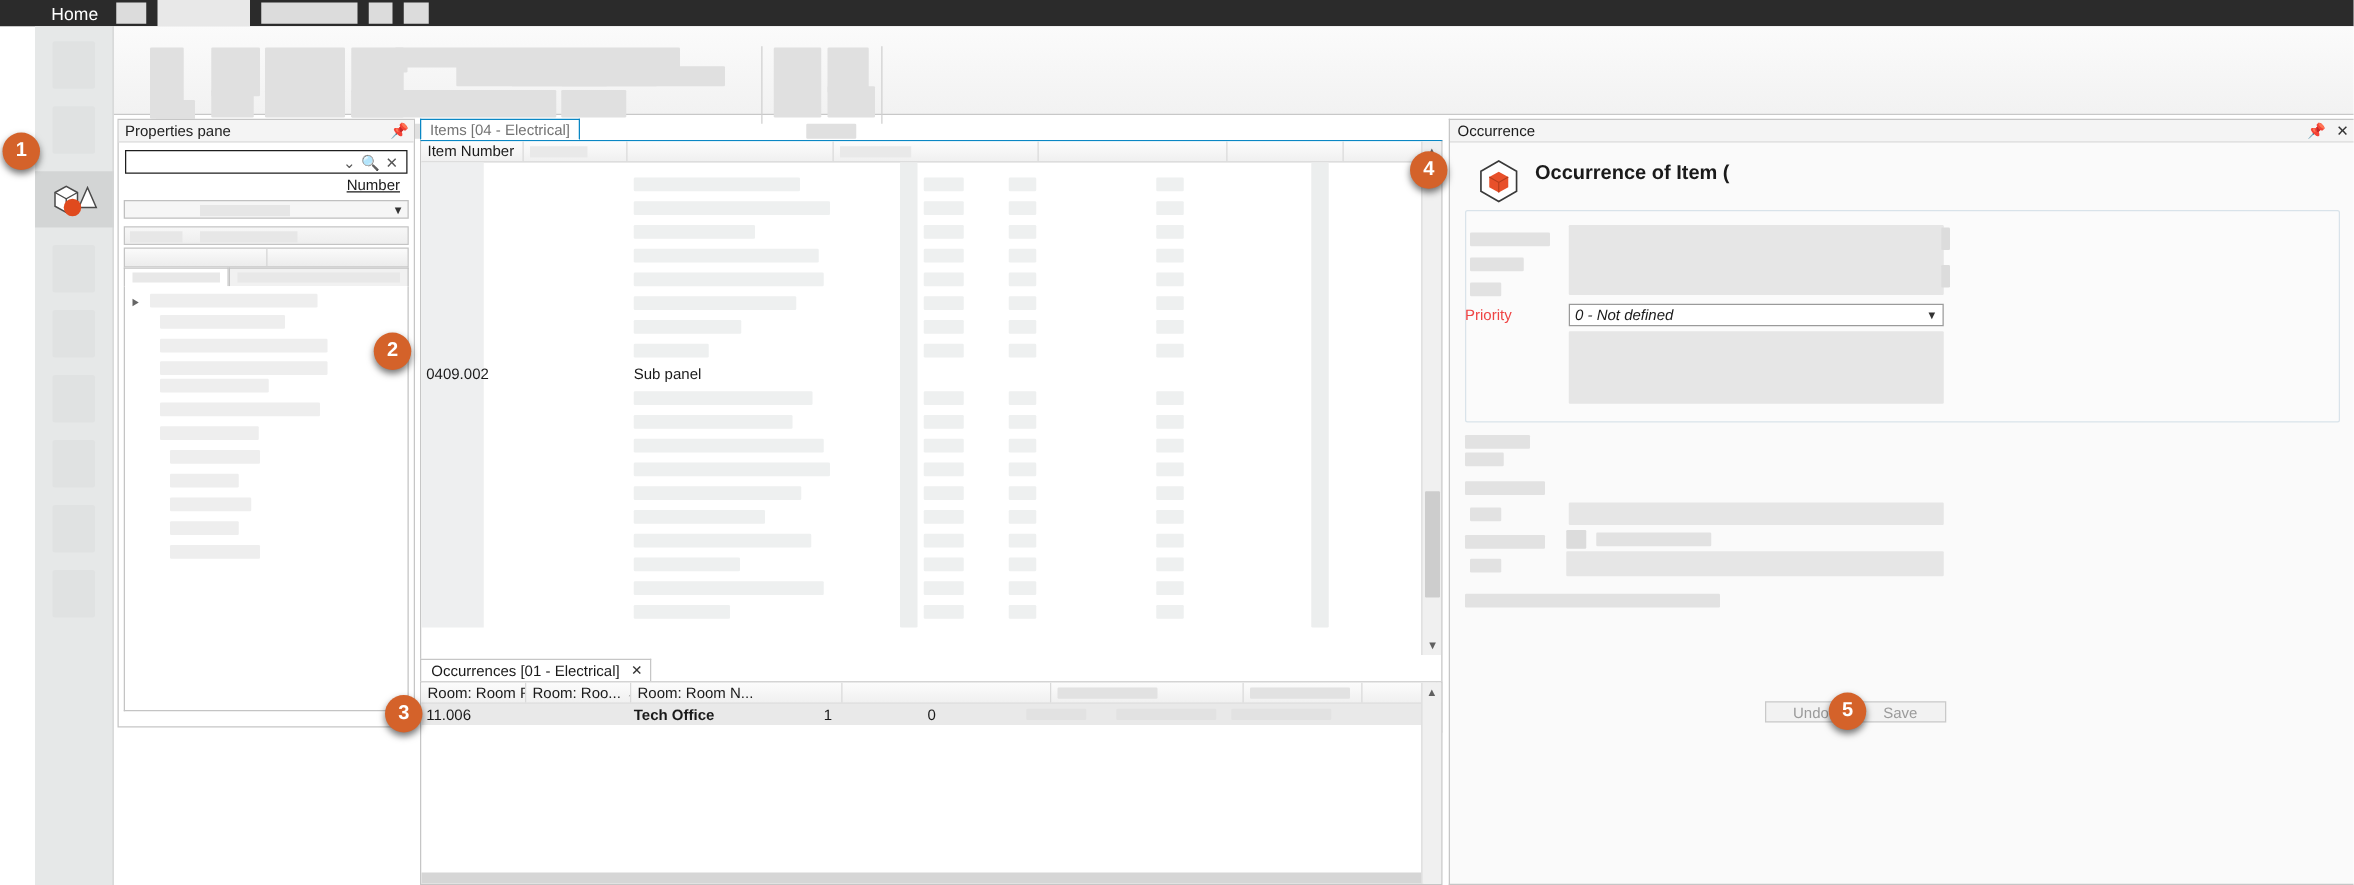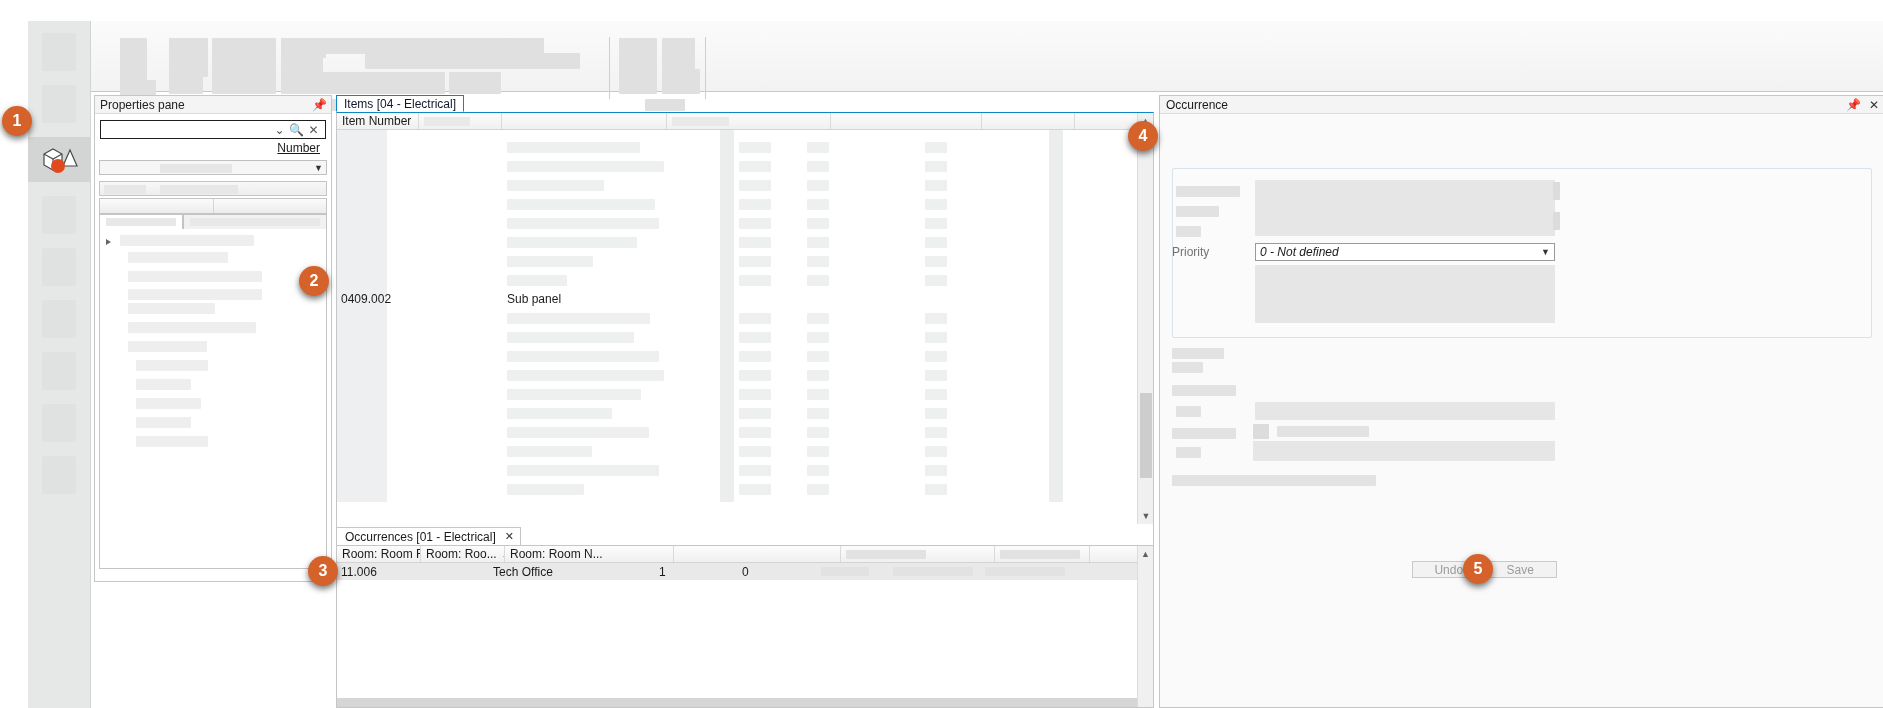--- a/index.html
+++ b/index.html
@@ -104,21 +104,21 @@
   .tri { position: absolute; left: 6px; top: 10px; width: 0; height: 0;
          border-left: 5px solid #666; border-top: 3px solid transparent; border-bottom: 3px solid transparent; }
   .tr-ph { position: absolute; height: 11px; background: #eeeeee; border-radius: 1px; }
 
   
   .items-panel { position: absolute; left: 336px; top: 95px; width: 818px; height: 428px; }
   .tabstrip { height: 17px; display: flex; align-items: flex-end; }
   .doc-tab {
     height: 17px; border: 1px solid #0a87c4; border-bottom: 1px solid #fff;
     background: #ffffff; padding: 0 7px; display: flex; align-items: center;
-    font-size: 12px; color: #0f172a;
+    font-size: 12px; color: #737373;
   }
   .grid-box { height: 474px; border: 1px solid #c6c6c6; border-top: 1px solid #0a87c4; background: #fff; position: relative; overflow: hidden; }
   .grid-head { height: 17px; background: linear-gradient(#fcfcfc,#f0f0f0); border-bottom: 1px solid #d4d4d4; display: flex; }
   .gh-cell { border-right: 1px solid #dadada; display: flex; align-items: center; padding-left: 5px; font-size: 12px; color: #1a1a1a; position: relative; }
   .gh-cell .ph { height: 9px; background: #e9e9e9; }
   .grid-body { position: relative; height: 372px; }
   .sel-col { position: absolute; left: 0; top: 0; width: 50px; height: 372px; background: #eeeff0; }
   .cell-ph { position: absolute; height: 11px; background: #eef0f0; border-radius: 1px; }
   .row-text { position: absolute; font-size: 12px; color: #1a1a1a; white-space: nowrap; }
   .vbar {
@@ -163,21 +163,21 @@
   .props-title-row { display: flex; align-items: flex-start; padding: 12px 0 0 20px; }
   .cube-ico { width: 38px; height: 38px; flex: none; }
   .props-title {
     font-size: 16px; font-weight: bold; color: #1a1a1a; margin-left: 10px; padding-top: 4px;
   }
   .pb { background: #e2e2e2; border-radius: 1px; }
   .prop-group {
     position: absolute; left: 1172px; top: 168px; width: 700px; height: 170px;
     border: 1px solid #d9e3ea; border-radius: 2px; background: #fbfbfb;
   }
-  .prio-label { position: absolute; left: 1172px; top: 245px; font-size: 12px; color: #737373; }
+  .prio-label { position: absolute; left: 1172px; top: 245px; font-size: 12px; color: #ef4444; }
   .prio-select {
     position: absolute; left: 1255px; top: 243px; width: 300px; height: 18px;
     border: 1px solid #9a9a9a; background: #fff; font-size: 12px;
     display: flex; align-items: center; padding: 0 4px; color: #1a1a1a;
   }
   .prio-select .caret { margin-left: auto; font-size: 9px; color: #333; }
 
   .btn-bar { position: absolute; left: 1412px; top: 561px; width: 145px; height: 17px;
              border: 1px solid #c9c9c9; background: #f2f2f2; display: flex; }
   .bbtn { flex: 1; display: flex; align-items: center; justify-content: center;
@@ -190,20 +190,28 @@
     display: flex; align-items: center; justify-content: center;
     box-shadow: 0 3px 6px rgba(0,0,0,.55);
     z-index: 40;
   }
 </style>
 </head>
 <body>
 
 <div class="app">
 
+  <div class="titlebar">
+    <span class="title-home">Home</span>
+    <div class="tabblock" style="width:24px"></div>
+    <div class="tabblock sel" style="width:74px"></div>
+    <div class="tabblock" style="width:77px"></div>
+    <div class="tabblock" style="width:19px"></div>
+    <div class="tabblock" style="width:20px"></div>
+  </div>
 
   <div class="ribbon">
     <div class="rb" style="left:29px;  top:17px; width:27px; height:57px;"></div>
     <div class="rb" style="left:34px;  top:59px; width:31px; height:16px;"></div>
     <div class="rb" style="left:78px;  top:17px; width:39px; height:39px;"></div>
     <div class="rb" style="left:78px;  top:51px; width:34px; height:22px;"></div>
     <div class="rb" style="left:121px; top:17px; width:64px; height:39px;"></div>
     <div class="rb" style="left:121px; top:51px; width:64px; height:22px;"></div>
     <div class="rb" style="left:190px; top:17px; width:42px; height:56px;"></div>
     <div class="rb" style="left:225px; top:17px; width:228px; height:16px;"></div>
@@ -450,21 +458,21 @@
             <div class="pb" style="width:80px;height:9px;"></div>
           </div>
         <div class="oh-cell" style="width:95px">
             <div class="pb" style="width:80px;height:9px;"></div>
           </div>
         <div class="oh-cell" style="width:60px"></div>
       </div>
 
       <div class="occ-row">
         <span style="position:absolute;left:4px;">11.006</span>
-        <span style="position:absolute;left:156px;">Tech Office</span>
+        <span style="position:absolute;left:170px;font-weight:bold;">Tech Office</span>
         <span style="position:absolute;left:322px;">1</span>
         <span style="position:absolute;left:405px;">0</span>
         <div class="pb" style="position:absolute;left:484px;top:4px;width:48px;height:9px;"></div>
         <div class="pb" style="position:absolute;left:556px;top:4px;width:80px;height:9px;"></div>
         <div class="pb" style="position:absolute;left:648px;top:4px;width:80px;height:9px;"></div>
       </div>
 
       <div class="occ-hbar"></div>
 
       <div class="vbar" style="height:163px;">
@@ -473,20 +481,31 @@
     </div>
   </div>
 
   <div class="props">
     <div class="props-head">
       <span class="ttl">Occurrence</span>
       <span class="pin-icon" style="margin-right:8px">📌</span>
       <span class="pin-icon">✕</span>
     </div>
 
+    <div class="props-title-row">
+      <svg class="cube-ico" viewBox="0 0 40 40">
+        <polygon points="20,3 35,11.5 35,28.5 20,37 5,28.5 5,11.5" fill="#ffffff" stroke="#3a3a3a" stroke-width="1.4"></polygon>
+        <polygon points="20,12 28,16.5 28,25 20,29.5 12,25 12,16.5" fill="#e8502a"></polygon>
+        <polyline points="12,16.5 20,21 28,16.5" fill="none" stroke="#b63d1c" stroke-width="1"></polyline>
+        <line x1="20" y1="21" x2="20" y2="29.5" stroke="#b63d1c" stroke-width="1"></line>
+      </svg>
+      <div>
+        <div class="props-title">Occurrence of Item (</div>
+      </div>
+    </div>
 
   </div>
 
   <div class="prop-group"></div>
 
   <div class="pb" style="position:absolute;left:1176px;top:186px;width:64px;height:11px;z-index:5;"></div>
   <div class="pb" style="position:absolute;left:1176px;top:206px;width:43px;height:11px;z-index:5;"></div>
   <div class="pb" style="position:absolute;left:1176px;top:226px;width:25px;height:11px;z-index:5;"></div>
   <div class="pb" style="position:absolute;left:1255px;top:180px;width:300px;height:56px;background:#e6e6e6;z-index:5;"></div>
   <div class="pb" style="position:absolute;left:1553px;top:182px;width:7px;height:18px;background:#dcdcdc;z-index:6;"></div>

